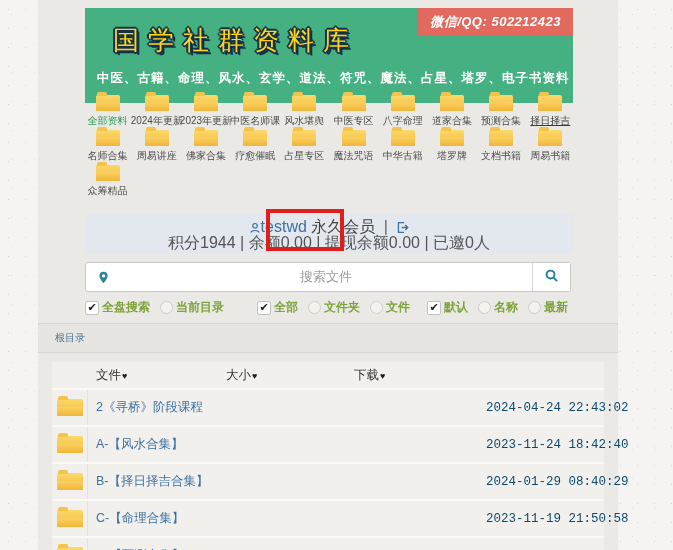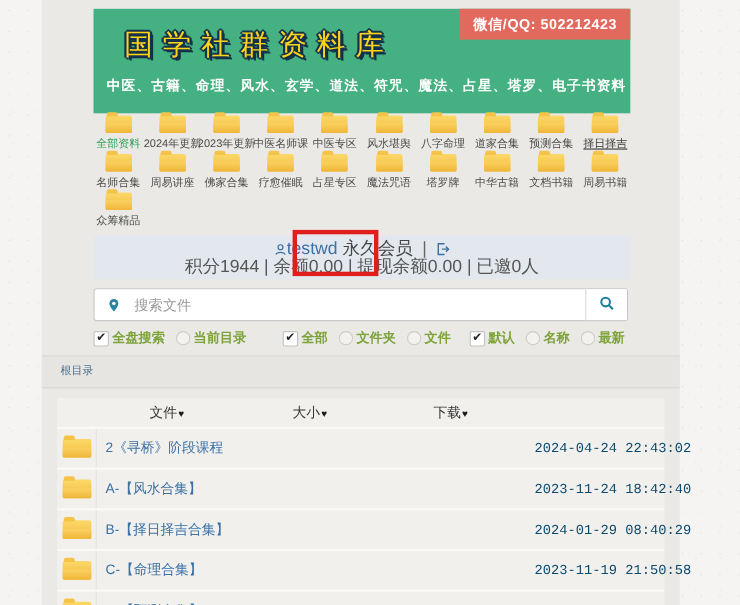--- a/index.html
+++ b/index.html
@@ -8,28 +8,28 @@
     font-family:"Liberation Sans","DejaVu Sans",sans-serif;
     background-color:#f5f4f2;
     background-image:radial-gradient(#d9d7d3 .6px,transparent .7px),radial-gradient(#e3e1dc .5px,transparent .6px);
     background-size:17px 19px,23px 29px;
   }
   .stage{position:absolute;inset:0;width:673px;height:550px;overflow:hidden;}
   .card{position:absolute;left:38px;top:0;width:580px;height:550px;background:#eae9e6;}
 
   
   .banner{position:absolute;left:47px;top:8px;width:488px;height:95px;background:#45b182;}
-  .badge{position:absolute;top:0;right:0;background:#e2695e;color:#fff;font-weight:bold;
+  .badge{position:absolute;top:0;right:0;background:#e2695e;color:#fff;font-weight:bold;font-style:italic;
          font-size:13px;line-height:28px;height:28px;padding:0 12px;letter-spacing:.5px;}
   .title{position:absolute;left:28px;top:15px;font-size:26px;font-weight:400;color:#ffd41a;letter-spacing:9px;white-space:nowrap;
     text-shadow:-2px 0 #14324a,2px 0 #14324a,0 -2px #14324a,0 2px #14324a,-1px -1px #14324a,1px -1px #14324a,-1px 1px #14324a,2px 2px #14324a,3px 3px 0 #14324a;text-align:center;}
   .subtitle{position:absolute;left:12px;top:62px;color:#ffffff;font-weight:bold;font-size:12.5px;letter-spacing:1px;white-space:nowrap;}
 
   
-  .cat-grid{position:absolute;left:45px;top:105px;width:492px;display:flex;flex-wrap:wrap;}
+  .cat-grid{position:absolute;left:45px;top:95px;width:492px;display:flex;flex-wrap:wrap;}
   .cat-cell{width:10%;height:35px;display:flex;flex-direction:column;align-items:center;justify-content:flex-start;cursor:pointer;}
   .folder{width:24px;height:16px;position:relative;background:linear-gradient(180deg,#fcd96a,#f1b83a);border-radius:2px;flex:none;}
   .folder::before{content:"";position:absolute;top:-3px;left:1px;width:10px;height:4px;background:#f4c44a;border-radius:2px 2px 0 0;}
   .folder::after{content:"";position:absolute;left:0;right:0;bottom:0;height:9px;background:linear-gradient(180deg,#fbd161,#efb637);border-radius:1px;}
   .cat-label{font-size:10px;color:#4a4a4a;margin-top:3px;white-space:nowrap;}
   .cat-cell.active .cat-label{color:#2f9e53;}
   .cat-cell.underline .cat-label{text-decoration:underline;color:#3a3a3a;}
 
   
   .user-band{position:absolute;left:47px;top:214px;width:488px;height:40px;background:#e3e8ee;text-align:center;
@@ -42,21 +42,21 @@
   .icon-inline{vertical-align:-2px;}
 
   
   .annotation{position:absolute;left:266px;top:209px;width:70px;height:34px;border:4px solid #e01e1e;z-index:20;}
 
   
   .search-row{position:absolute;left:47px;top:262px;width:486px;height:30px;background:#fff;border:1px solid #c8c8c8;
               border-radius:3px;display:flex;align-items:center;box-sizing:border-box;}
   .pin-seg{width:34px;display:flex;justify-content:center;align-items:center;flex:none;}
   .search-input{flex:1;border:none;outline:none;background:transparent;font-size:13px;color:#333;
-                font-family:Liberation Sans, sans-serif;}
+                font-family:Liberation Mono, monospace;text-align:center;}
   .search-input::placeholder{color:#9b9b9b;}
   .search-btn{width:38px;height:100%;border:none;border-left:1px solid #d8d8d8;background:#fff;display:flex;
               justify-content:center;align-items:center;cursor:pointer;}
 
   
   .filters{position:absolute;left:47px;top:299px;width:488px;height:17px;font-size:12px;font-weight:bold;color:#7da33a;}
   .fgroup{position:absolute;top:0;display:flex;align-items:center;white-space:nowrap;}
   .fgroup.g0{left:0;}
   .fgroup.g1{left:172px;}
   .fgroup.g2{left:342px;}
@@ -68,21 +68,21 @@
   
   .crumb-bar{position:absolute;left:0;top:323px;width:580px;height:30px;background:#e7e5e1;box-sizing:border-box;
              border-top:1px solid #d9d7d3;border-bottom:1px solid #d9d7d3;line-height:28px;padding-left:17px;
              color:#4a7191;font-size:10px;}
 
   
   .ftable{position:absolute;left:14px;top:362px;width:552px;background:#f2f0ed;font-size:12.5px;}
   .trow{display:grid;grid-template-columns:36px 130px 128px 130px 1fr;align-items:center;border-bottom:2px solid #faf9f6;}
   .thead{height:26px;color:#333;}
   .tbody-row{height:35px;}
-  .hcell{padding-left:8px;white-space:nowrap;cursor:pointer;margin-left:40px;}
+  .hcell{padding-left:8px;white-space:nowrap;cursor:pointer;}
   .sort{font-size:9px;margin-left:1px;color:#1a1a1a;}
   .icell{height:100%;display:flex;align-items:center;justify-content:center;border-right:1px solid #e4e2de;box-sizing:border-box;cursor:pointer;}
   .icell .folder{width:26px;height:17px;}
   .ncell{color:#3b71a5;padding-left:8px;white-space:nowrap;cursor:pointer;}
   .dcell{color:#0c4a6e;padding-left:10px;white-space:nowrap;font-family:Liberation Mono, monospace;}
 </style>
 </head>
 <body>
 
 <div class="stage">
@@ -106,28 +106,28 @@
         <div class="cat-cell">
           <div class="folder"></div>
           <span class="cat-label">2023年更新</span>
         </div>
         <div class="cat-cell">
           <div class="folder"></div>
           <span class="cat-label">中医名师课</span>
         </div>
         <div class="cat-cell">
           <div class="folder"></div>
+          <span class="cat-label">风水堪舆</span>
+        </div>
+        <div class="cat-cell">
+          <div class="folder"></div>
           <span class="cat-label">中医专区</span>
         </div>
         <div class="cat-cell">
           <div class="folder"></div>
-          <span class="cat-label">风水堪舆</span>
-        </div>
-        <div class="cat-cell">
-          <div class="folder"></div>
           <span class="cat-label">八字命理</span>
         </div>
         <div class="cat-cell">
           <div class="folder"></div>
           <span class="cat-label">道家合集</span>
         </div>
         <div class="cat-cell">
           <div class="folder"></div>
           <span class="cat-label">预测合集</span>
         </div>
@@ -154,25 +154,25 @@
         <div class="cat-cell">
           <div class="folder"></div>
           <span class="cat-label">占星专区</span>
         </div>
         <div class="cat-cell">
           <div class="folder"></div>
           <span class="cat-label">魔法咒语</span>
         </div>
         <div class="cat-cell">
           <div class="folder"></div>
+          <span class="cat-label">中华古籍</span>
+        </div>
+        <div class="cat-cell">
+          <div class="folder"></div>
           <span class="cat-label">塔罗牌</span>
-        </div>
-        <div class="cat-cell">
-          <div class="folder"></div>
-          <span class="cat-label">中华古籍</span>
         </div>
         <div class="cat-cell">
           <div class="folder"></div>
           <span class="cat-label">文档书籍</span>
         </div>
         <div class="cat-cell">
           <div class="folder"></div>
           <span class="cat-label">周易书籍</span>
         </div>
         <div class="cat-cell">

